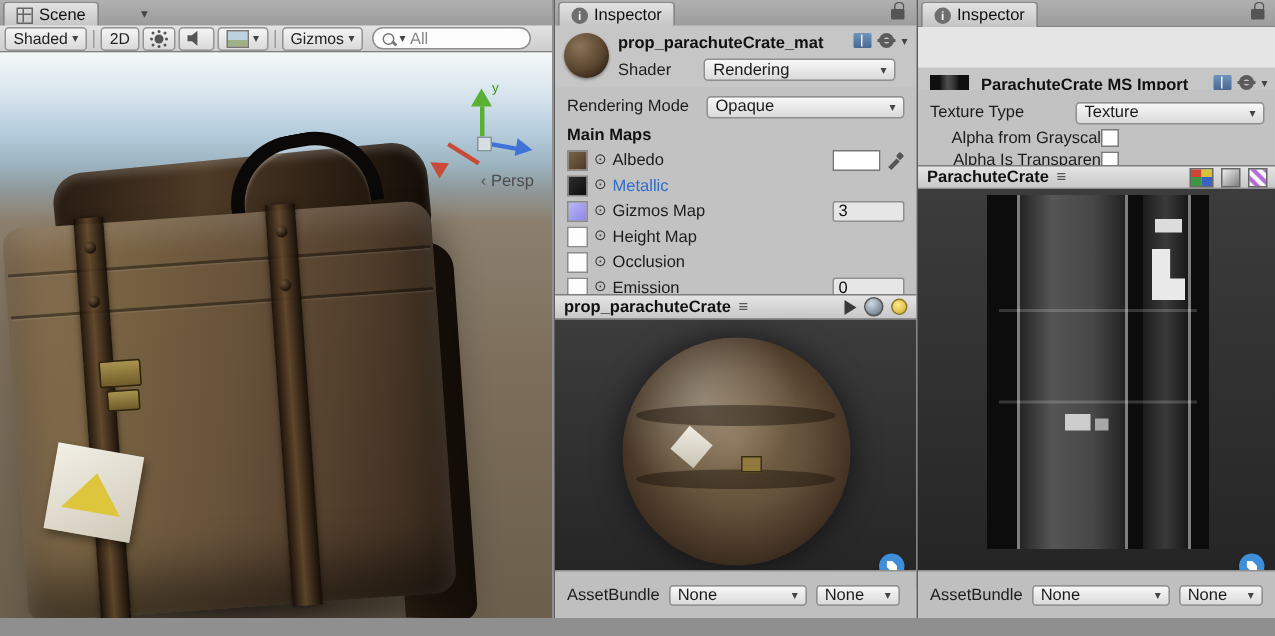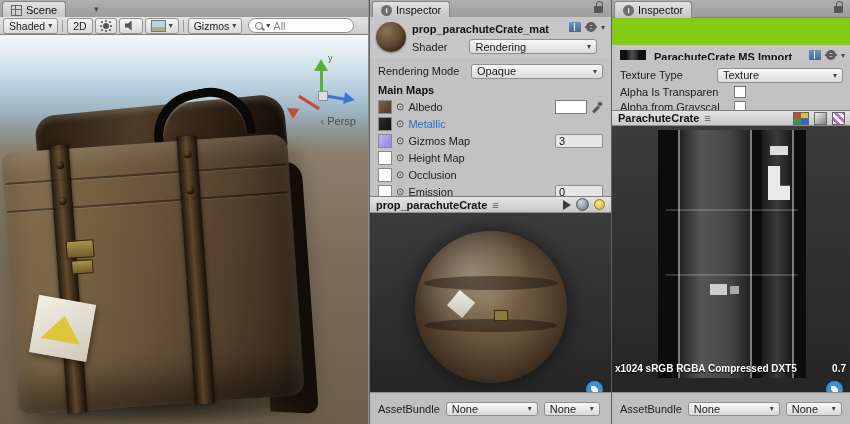--- a/index.html
+++ b/index.html
@@ -1,21 +1,21 @@
 <!DOCTYPE html>
 <html><head>
 <meta charset="utf-8">
 <style>
   html,body{margin:0;padding:0;}
   body{
     width:850px;height:424px;overflow:hidden;position:relative;
     font-family:"Liberation Sans", sans-serif;font-size:11px;color:#111;
     background:#8f8f8f;
   }
-  .panel{position:absolute;top:0;bottom:0;background:#84cc16;}
+  .panel{position:absolute;top:0;bottom:12px;background:#e5e5e5;text-align:right;}
   #scene-panel{left:0;width:368px;}
   #mat-panel{left:369px;width:241px;border-left:1px solid #5f5f5f;}
   #tex-panel{left:611px;width:239px;border-left:1px solid #5f5f5f;}
 
   
   .tabbar{position:absolute;top:0;left:0;right:0;height:17px;
     background:linear-gradient(#b0b0b0,#9c9c9c);border-bottom:1px solid #828282;}
   .tab{position:absolute;top:1px;left:2px;height:16px;padding:0 8px;
     background:linear-gradient(#e2e2e2,#c4c4c4);border:1px solid #858585;border-bottom:none;
     border-radius:3px 3px 0 0;display:flex;align-items:center;gap:4px;font-size:11px;}
@@ -427,25 +427,25 @@
   </div>
   <div class="insp-body">
     <div class="tt-row">
       <span class="lbl">Texture Type</span>
       <div class="dropdown">
         <span>Texture</span>
         <span class="dd-caret">▾</span>
       </div>
     </div>
     <div class="chk-row">
+      <span class="lbl">Alpha from Grayscal</span>
+      <span class="checkbox"></span>
+    </div>
+    <div class="chk-row">
       <span class="lbl">Alpha Is Transparen</span>
-      <span class="checkbox"></span>
-    </div>
-    <div class="chk-row">
-      <span class="lbl">Alpha from Grayscal</span>
       <span class="checkbox"></span>
     </div>
   </div>
 
   <div class="preview-header">
     <span class="preview-title">ParachuteCrate</span>
     <span class="grip-icon">≡</span>
     <span class="ph-spacer"></span>
     <span class="rgb-icon">
         <span></span>
@@ -463,24 +463,20 @@
       <div class="tex-line v1"></div>
       <div class="tex-line v2"></div>
       <div class="tex-line v3"></div>
       <div class="tex-hline h1"></div>
       <div class="tex-hline h2"></div>
       <div class="tex-L"></div>
       <div class="tex-bar"></div>
       <div class="tex-chip1"></div>
       <div class="tex-chip2"></div>
     </div>
-    <div class="tex-info">
-      <span>x1024 sRGB  RGBA Compressed DXT5</span>
-      <span>0.7</span>
-    </div>
     <div class="tag-badge"></div>
   </div>
   <div class="assetbundle-bar">
     <span class="lbl">AssetBundle</span>
     <div class="dropdown ab-drop1">
       <span>None</span>
       <span class="dd-caret">▾</span>
     </div>
     <div class="dropdown ab-drop2">
       <span>None</span>

